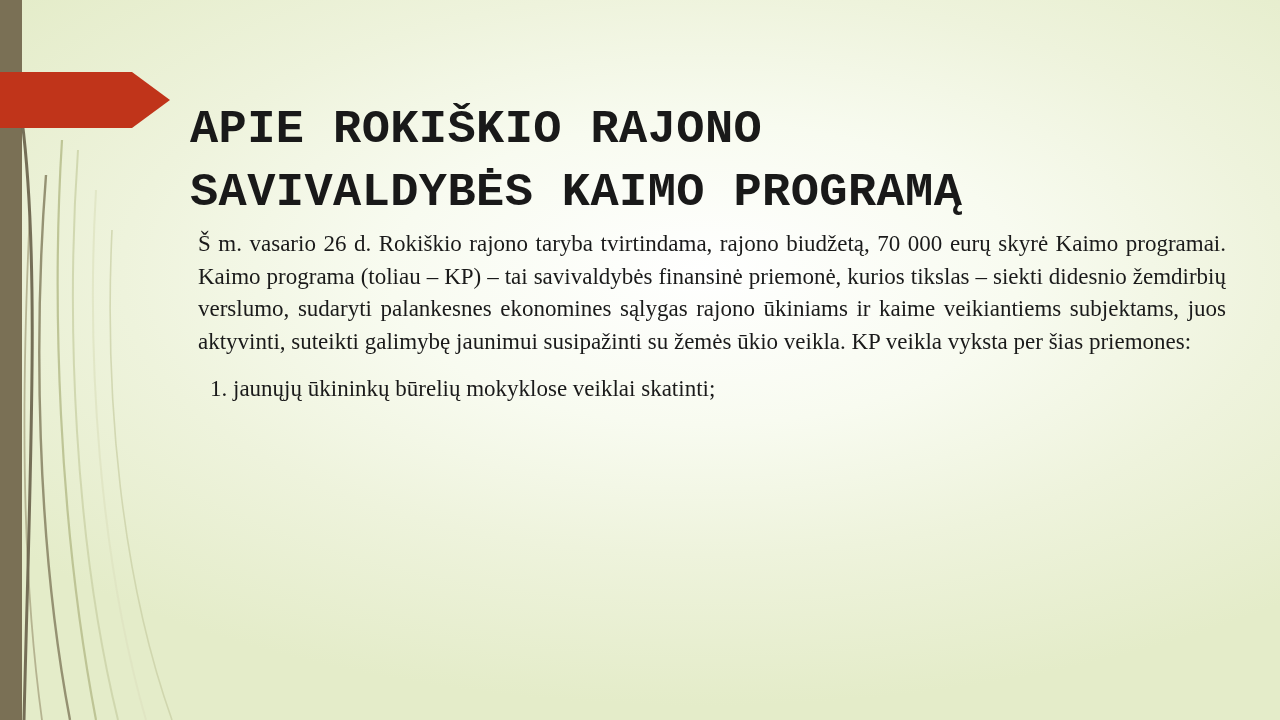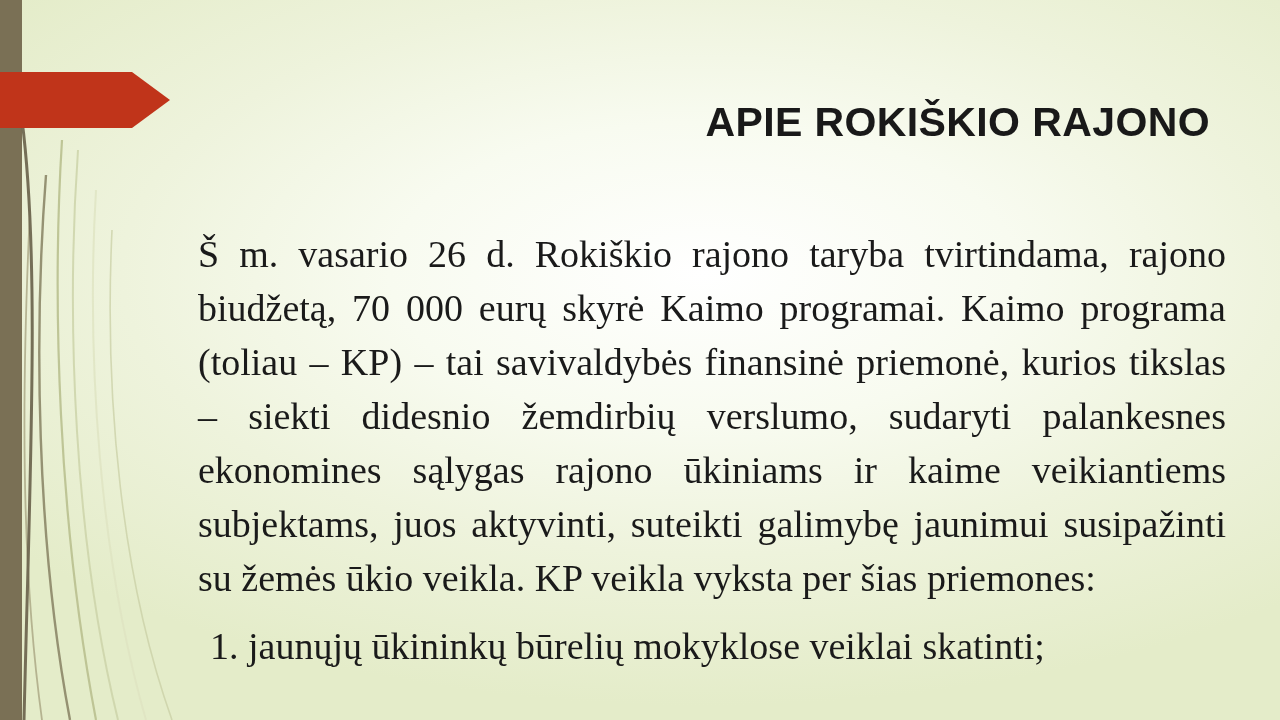--- a/index.html
+++ b/index.html
@@ -49,37 +49,37 @@
     top: 72px;
     width: 170px;
     height: 56px;
   }
 
   .title {
     position: absolute;
     left: 190px;
     top: 68px;
     width: 1020px;
-    text-align: right;
-    font-family: Liberation Sans, sans-serif;
+    text-align: left;
+    font-family: Liberation Mono, monospace;
     font-weight: bold;
-    font-size: 41px;
+    font-size: 47px;
     line-height: 1.34;
     color: #191919;
     letter-spacing: 0.4px;
   }
 
   .body-text {
     position: absolute;
     left: 198px;
     top: 228px;
     width: 1028px;
     color: #1a1a1a;
     font-family: "Liberation Serif", serif;
-    font-size: 38px;
+    font-size: 23px;
     line-height: 1.42;
   }
 
   .para-justified {
     text-align: justify;
     text-justify: inter-word;
     margin: 0 0 14px 0;
   }
 
   .para-left {
@@ -103,20 +103,21 @@
     <path d="M112 230 C 104 400, 122 580, 172 720" fill="none" stroke="#c7cda3" stroke-width="1.6" opacity="0.7"></path>
     <path d="M22 120 C 40 260, 30 470, 24 720" fill="none" stroke="#6f6750" stroke-width="3" opacity="0.95"></path>
   </svg>
 
   <svg class="red-arrow" viewBox="0 0 170 56" preserveAspectRatio="none" aria-hidden="true">
     <polygon points="0,0 132,0 170,28 132,56 0,56" fill="#c0341a"></polygon>
   </svg>
 
   <h1 class="title">
     <span>APIE ROKIŠKIO RAJONO</span><br>
+    <span>SAVIVALDYBĖS KAIMO PROGRAMĄ</span>
   </h1>
 
   <div class="body-text">
     <p class="para-justified">Š m. vasario 26 d. Rokiškio rajono taryba tvirtindama, rajono biudžetą, 70 000 eurų skyrė Kaimo programai. Kaimo programa (toliau – KP) – tai savivaldybės finansinė priemonė, kurios tikslas – siekti didesnio žemdirbių verslumo, sudaryti palankesnes ekonomines sąlygas rajono ūkiniams ir kaime veikiantiems subjektams, juos aktyvinti, suteikti galimybę jaunimui susipažinti su žemės ūkio veikla. KP veikla vyksta per šias priemones:</p>
     <p class="para-left">1. jaunųjų ūkininkų būrelių mokyklose veiklai skatinti;</p>
   </div>
 
 </div>
 
 </body></html>

